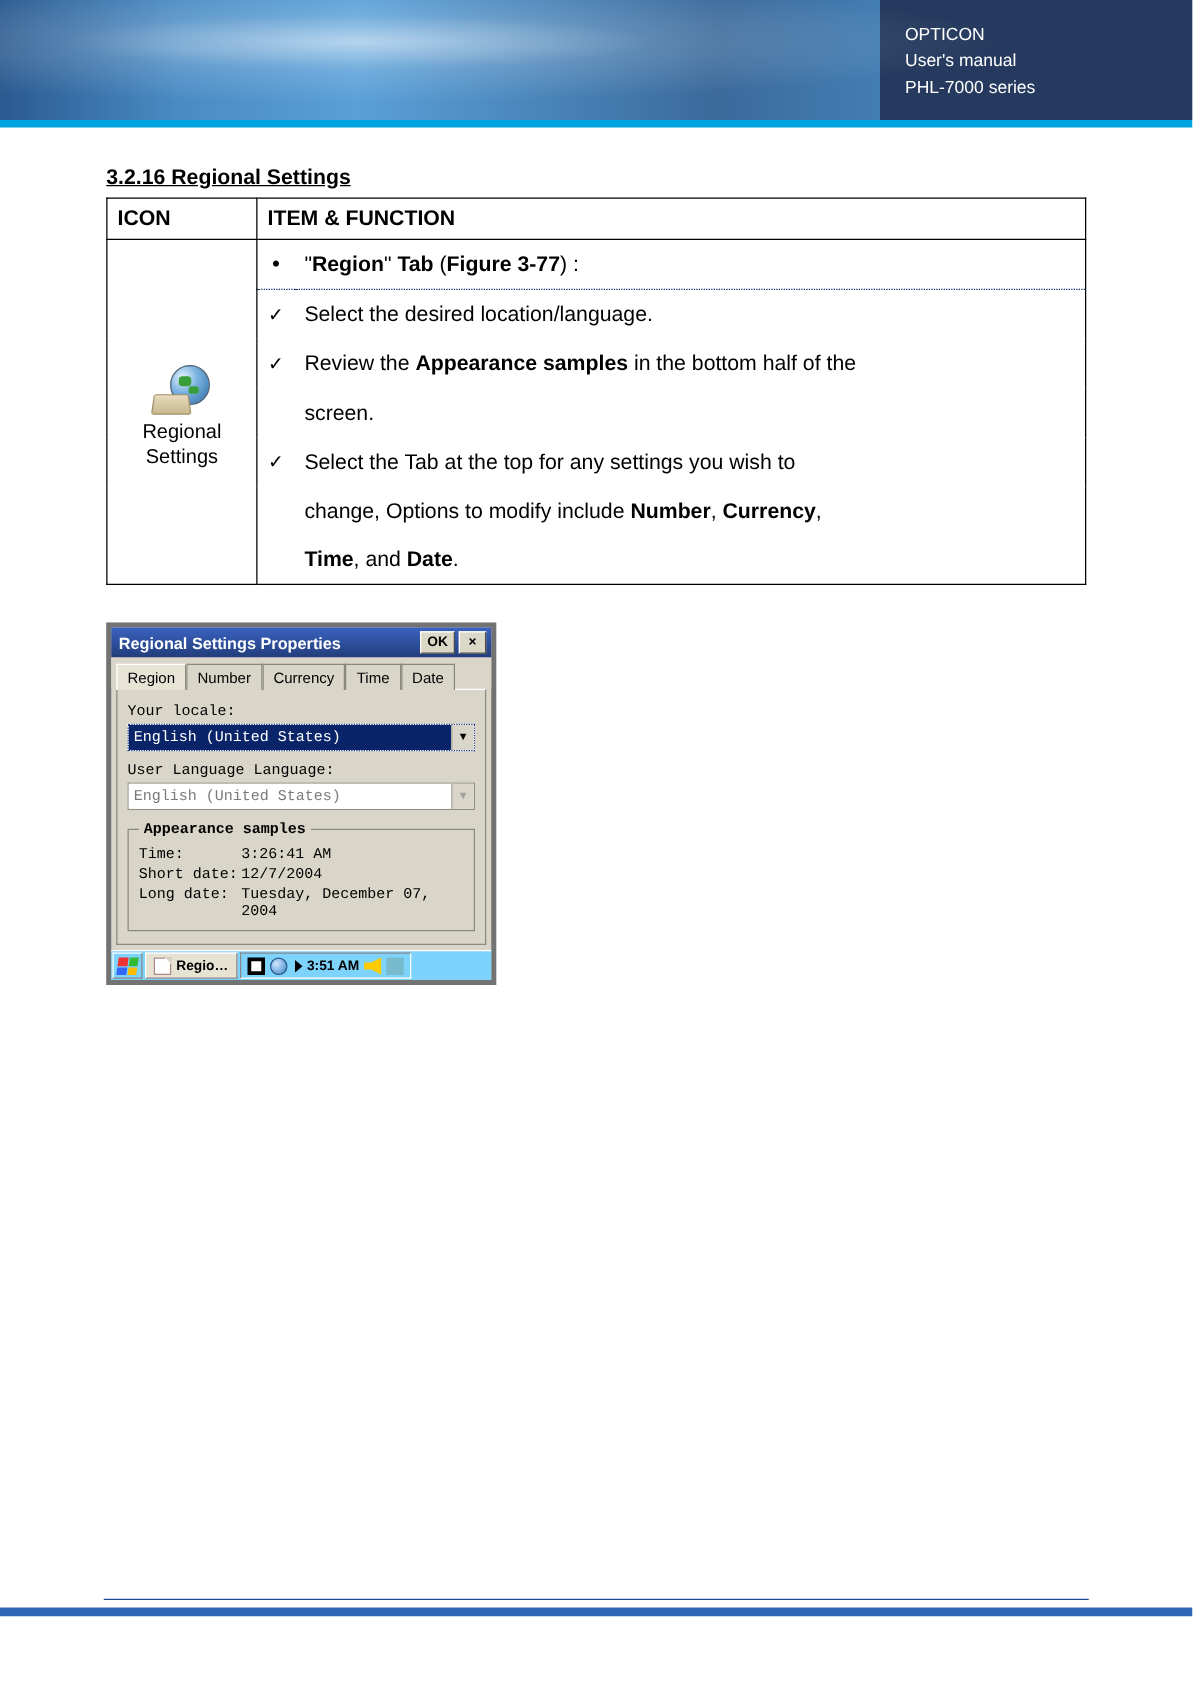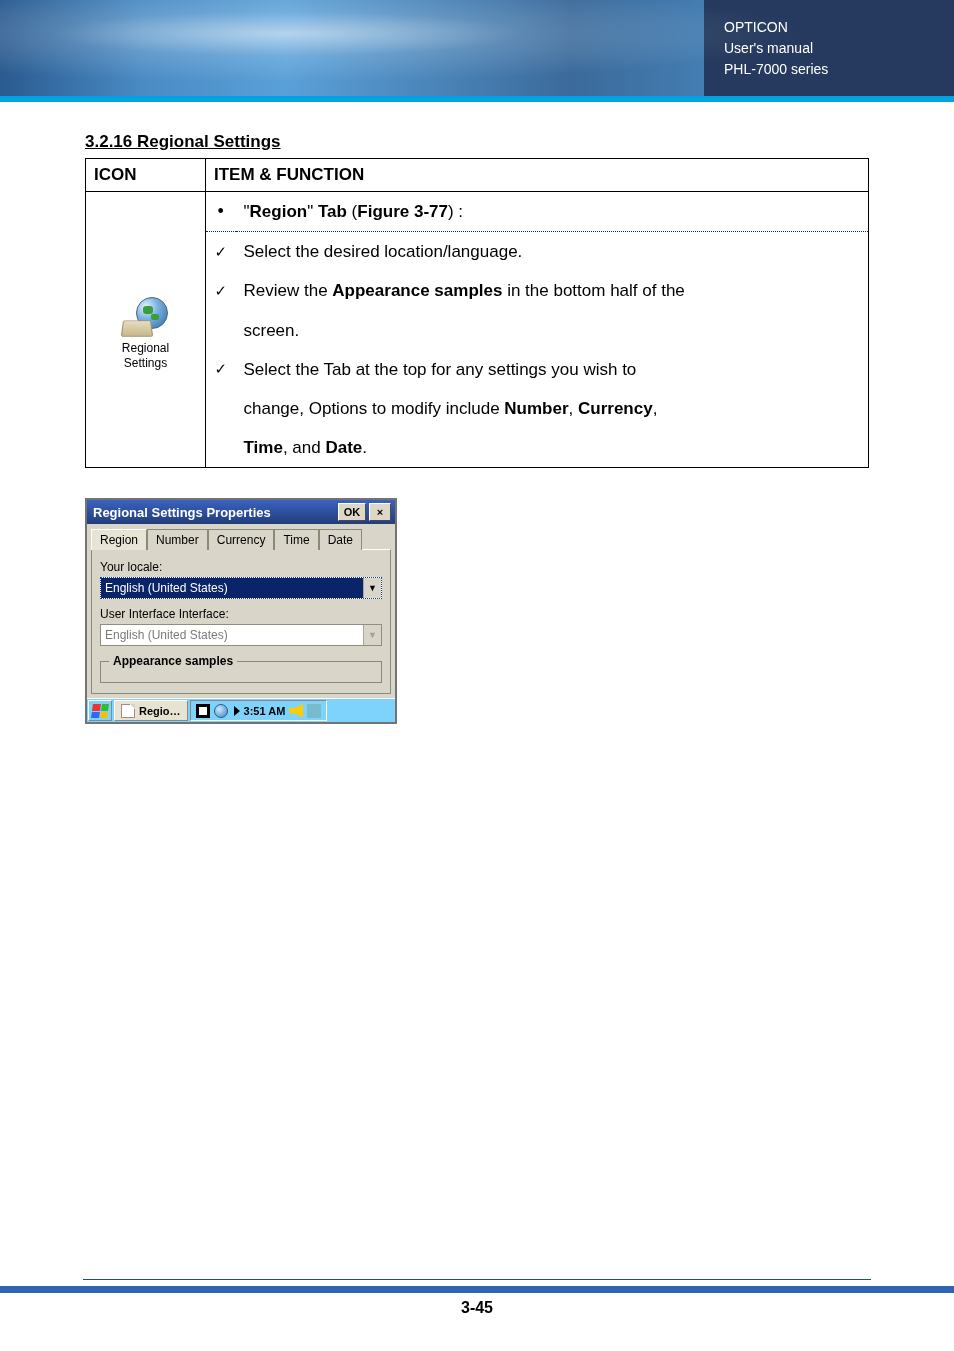--- a/index.html
+++ b/index.html
@@ -90,27 +90,27 @@
     .globe::after {
       content: ""; position: absolute; left: 14px; top: 16px; width: 8px; height: 6px;
       background: #3a9f3a; border-radius: 2px;
     }
     .stand {
       width: 30px; height: 18px; position: absolute; left: 0; bottom: 0;
       background: linear-gradient(180deg, #e9dcc0 0%, #c8b98f 100%);
       border: 1px solid #a08f68; border-radius: 2px;
       transform: perspective(50px) rotateX(25deg);
     }
-    .icon-caption { font-family: Tahoma, Arial, sans-serif; font-size: 12px; color: #000; line-height: 1.2; }
+    .icon-caption { font-family: Tahoma, Arial, sans-serif; font-size: 16px; color: #000; line-height: 1.2; }
 
     .table-caption { font-size: 13.5px; margin-top: 6px; }
 
     
     .wince-window {
-      width: 312px; border: 2px solid #737373; margin-top: 30px;
+      width: 312px; border: 4px solid #737373; margin-top: 30px;
       font-family: Tahoma, Arial, sans-serif;
       font-size: 12px;
       background: #d9d6c9;
     }
     .wince-title {
       background: linear-gradient(180deg, #3a62c0 0%, #223d7a 100%);
       color: #fff; font-weight: bold;
       display: flex; align-items: center; padding: 3px 4px 3px 6px;
       font-size: 13px;
     }
@@ -131,21 +131,21 @@
       border: 1px solid #8a8a7a;
       border-bottom: none;
       background: #d9d6c9;
       margin-right: 0;
       position: relative; top: 1px;
     }
     .tab.active { background: #e7e4d6; border-top: 1px solid #fff; border-left: 1px solid #fff; z-index: 2; }
 
     .tab-body {
       margin: 0 4px 4px; padding: 10px 8px;
-      border: 1px solid #8a8a7a; border-top-color: #fff; background: #d9d6c9;
+      border: 1px solid #8a8a7a; border-top-color: #fff; background: #d9d6c9; font-family: Liberation Mono, monospace;
     }
 
     .label { color: #000; font-size: 12px; margin-bottom: 3px; }
 
     .combo {
       height: 22px; border: 2px solid #1c398a;
       background: #fff; display: flex; align-items: stretch;
       margin-bottom: 8px;
     }
     .combo.dotted { border-style: dotted; border-width: 1px; border-color: #1c398a; }
@@ -303,28 +303,39 @@
         <div class="tab">Time</div>
         <div class="tab">Date</div>
       </div>
       <div class="tab-body">
         <div class="label">Your locale:</div>
         <div class="combo dotted">
           <div class="sel-text">English (United States)</div>
           <div class="arrow">▼</div>
         </div>
 
-        <div class="label">User Interface Interface:</div>
+        <div class="label">User Language Language:</div>
         <div class="combo disabled" style="border:1px solid #8f8f80;">
           <div class="sel-text">English (United States)</div>
           <div class="arrow">▼</div>
         </div>
 
         <fieldset>
           <legend>Appearance samples</legend>
+          <div class="kv">
+            <div>Time:</div>
+            <div>3:26:41 AM</div>
+            <div>Short date:</div>
+            <div>12/7/2004</div>
+            <div>Long date:</div>
+            <div>
+              <span>Tuesday, December 07,</span><br>
+              <span>2004</span>
+            </div>
+          </div>
         </fieldset>
       </div>
 
       <div class="taskbar">
         <div class="start-flag">
           <div class="flag">
               <span></span>
               <span></span>
               <span></span>
               <span></span>
@@ -342,14 +353,13 @@
           <span class="sm-ic ic-speak"></span>
           <span class="sm-ic ic-net"></span>
         </div>
       </div>
     </div>
 
   </div>
 
   <div class="footer-top-line"></div>
   <div class="footer-line"></div>
-  <div class="pagenum">3-45</div>
 </div>
 
 </body></html>

